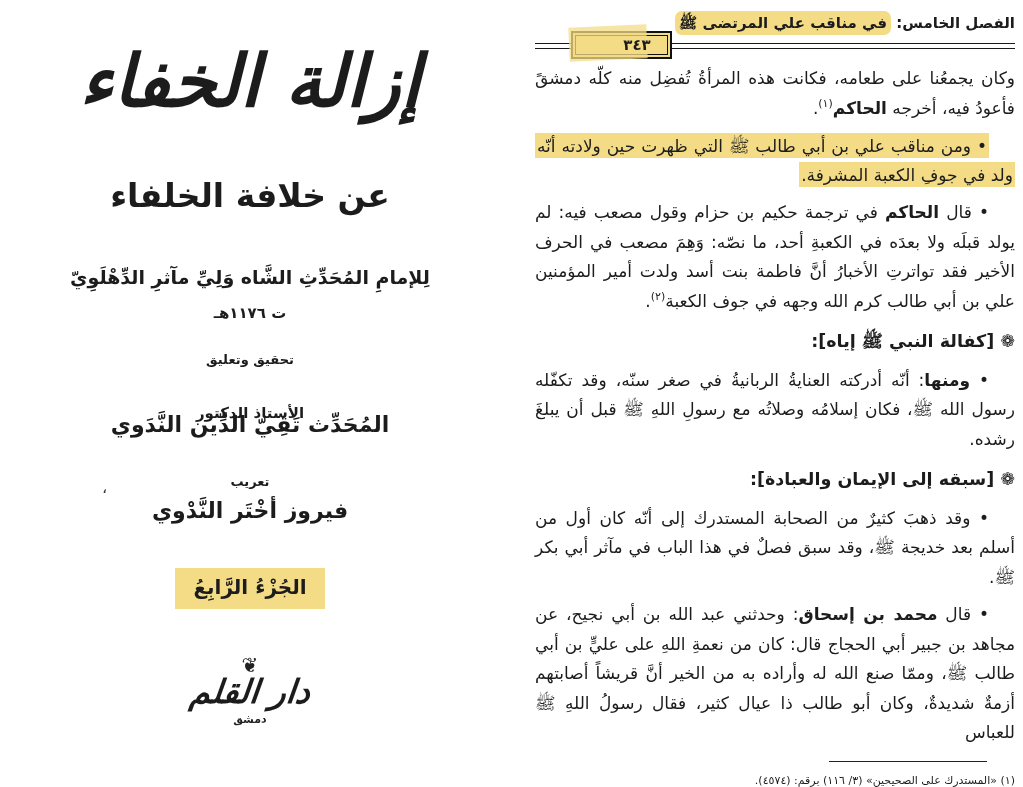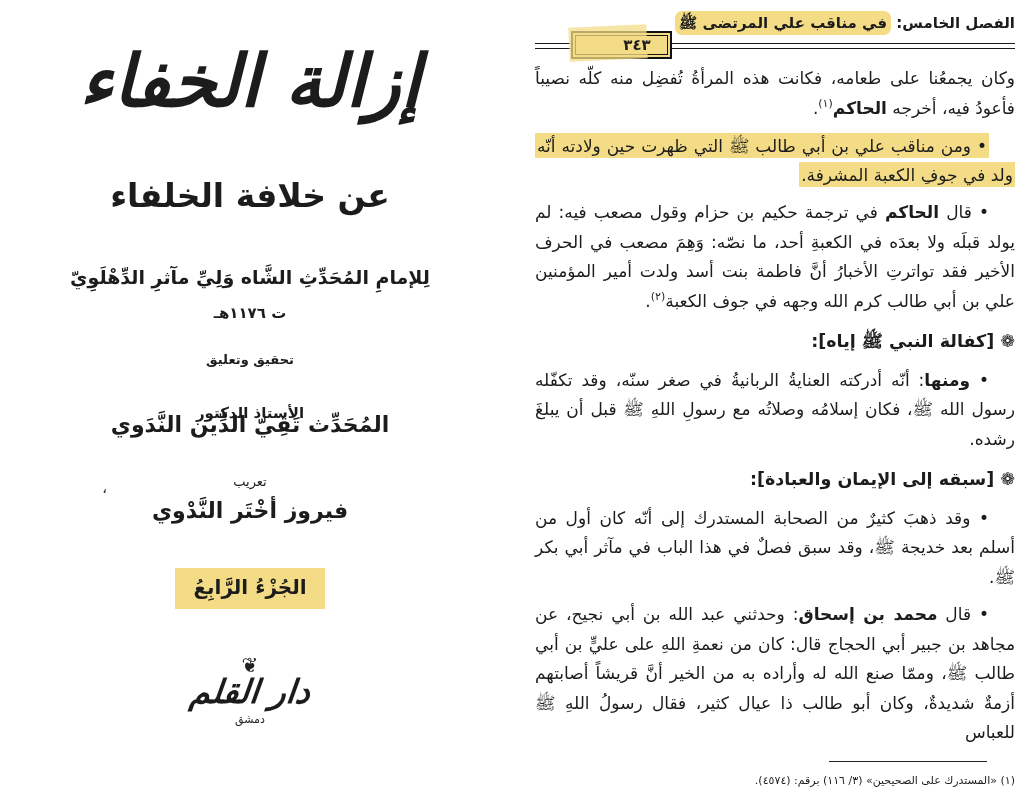--- a/index.html
+++ b/index.html
@@ -11,29 +11,29 @@
   
   .left-page{position:absolute;left:68px;top:0;width:364px;height:787px;direction:rtl;text-align:center;}
   .left-page>div{position:absolute;left:0;right:0;text-align:center;}
   .cal-title{top:40px;font-size:72px;font-weight:bold;line-height:1.15;letter-spacing:-1px;font-style:italic;}
   .cal-sub{top:176px;font-size:33px;font-weight:bold;}
   .author-line{top:266px;font-size:19px;font-weight:bold;}
   .death-date{top:304px;font-size:15px;font-weight:bold;}
   .tahqiq-label{top:352px;font-size:13px;font-weight:bold;}
   .prof-label{top:404px;font-size:15px;font-weight:bold;}
   .muhaqqiq{top:412px;font-size:22px;font-weight:bold;}
-  .tarib-label{top:474px;font-size:13px;font-weight:normal;}
+  .tarib-label{top:474px;font-size:13px;font-weight:bold;}
   .translator{top:498px;font-size:22px;font-weight:bold;}
   .stray{position:absolute;left:34px;top:478px;font-size:16px;color:#333;}
   .volume-row{top:568px;}
   .volume-chip{display:inline-block;background:var(--hl);padding:7px 18px 10px;font-size:20px;font-weight:bold;}
   .logo{top:652px;}
   .logo-mark{height:26px;line-height:26px;font-size:20px;color:#222;}
   .logo-name{font-size:33px;font-weight:bold;font-style:italic;transform:skewX(-6deg);display:inline-block;margin-top:-6px;}
-  .logo-city{font-size:11px;font-weight:normal;letter-spacing:5px;margin-top:2px;color:#222;}
+  .logo-city{font-size:11px;font-weight:bold;letter-spacing:5px;margin-top:2px;color:#222;}
 
   
   :root{--hl:#f3dc85;}
   .right-page{position:absolute;left:535px;top:14px;width:480px;direction:rtl;}
   .page-header{text-align:right;font-size:15px;font-weight:bold;white-space:nowrap;}
   .page-header .hl{padding:3px 4px;border-radius:7px;}
   .rule{position:relative;margin-top:7px;height:4px;border-top:1.6px solid #1a1a1a;border-bottom:1.6px solid #1a1a1a;}
   .page-no-box{
     position:absolute;left:36px;top:-13px;width:66px;height:24px;
     border:2.5px solid #111;background:var(--hl);
@@ -83,21 +83,21 @@
 <div class="right-page">
   <div class="page-header">
     <span>الفصل الخامس: </span><span class="hl">في مناقب علي المرتضى ﷺ</span>
   </div>
   <div class="rule">
     <div class="page-no-box">
       <span>٣٤٣</span>
     </div>
   </div>
   <div class="page-body">
-      <div class="para"><span>وكان يجمعُنا على طعامه، فكانت هذه المرأةُ تُفضِل منه كلّه نصيباً فأعودُ فيه، أخرجه </span><span class="b">الحاكم</span><sup>(١)</sup><span>.</span></div>
+      <div class="para"><span>وكان يجمعُنا على طعامه، فكانت هذه المرأةُ تُفضِل منه كلّه دمشقً فأعودُ فيه، أخرجه </span><span class="b">الحاكم</span><sup>(١)</sup><span>.</span></div>
       <div class="para indent"><span class="hl">• ومن مناقب علي بن أبي طالب ﷺ التي ظهرت حين ولادته أنّه ولد في جوفِ الكعبة المشرفة.</span></div>
       <div class="para indent"><span>• قال </span><span class="b">الحاكم</span><span> في ترجمة حكيم بن حزام وقول مصعب فيه: لم يولد قبلَه ولا بعدَه في الكعبةِ أحد، ما نصّه: وَهِمَ مصعب في الحرف الأخير فقد تواترتِ الأخبارُ أنَّ فاطمة بنت أسد ولدت أمير المؤمنين علي بن أبي طالب كرم الله وجهه في جوف الكعبة</span><sup>(٢)</sup><span>.</span></div>
       <div class="heading"><span class="b">❁ [كفالة النبي ﷺ إياه]:</span></div>
       <div class="para indent"><span>• </span><span class="b">ومنها</span><span>: أنّه أدركته العنايةُ الربانيةُ في صغر سنّه، وقد تكفّله رسول الله ﷺ، فكان إسلامُه وصلاتُه مع رسولِ اللهِ ﷺ قبل أن يبلغَ رشده.</span></div>
       <div class="heading"><span class="b">❁ [سبقه إلى الإيمان والعبادة]:</span></div>
       <div class="para indent"><span>• وقد ذهبَ كثيرٌ من الصحابة المستدرك إلى أنّه كان أول من أسلم بعد خديجة ﷺ، وقد سبق فصلٌ في هذا الباب في مآثر أبي بكر ﷺ.</span></div>
       <div class="para indent"><span>• قال </span><span class="b">محمد بن إسحاق</span><span>: وحدثني عبد الله بن أبي نجيح، عن مجاهد بن جبير أبي الحجاج قال: كان من نعمةِ اللهِ على عليٍّ بن أبي طالب ﷺ، وممّا صنع الله له وأراده به من الخير أنَّ قريشاً أصابتهم أزمةٌ شديدةٌ، وكان أبو طالب ذا عيال كثير، فقال رسولُ اللهِ ﷺ للعباس</span></div>
     </div>
   <div class="fn-sep"></div>
   <div class="footnotes">

